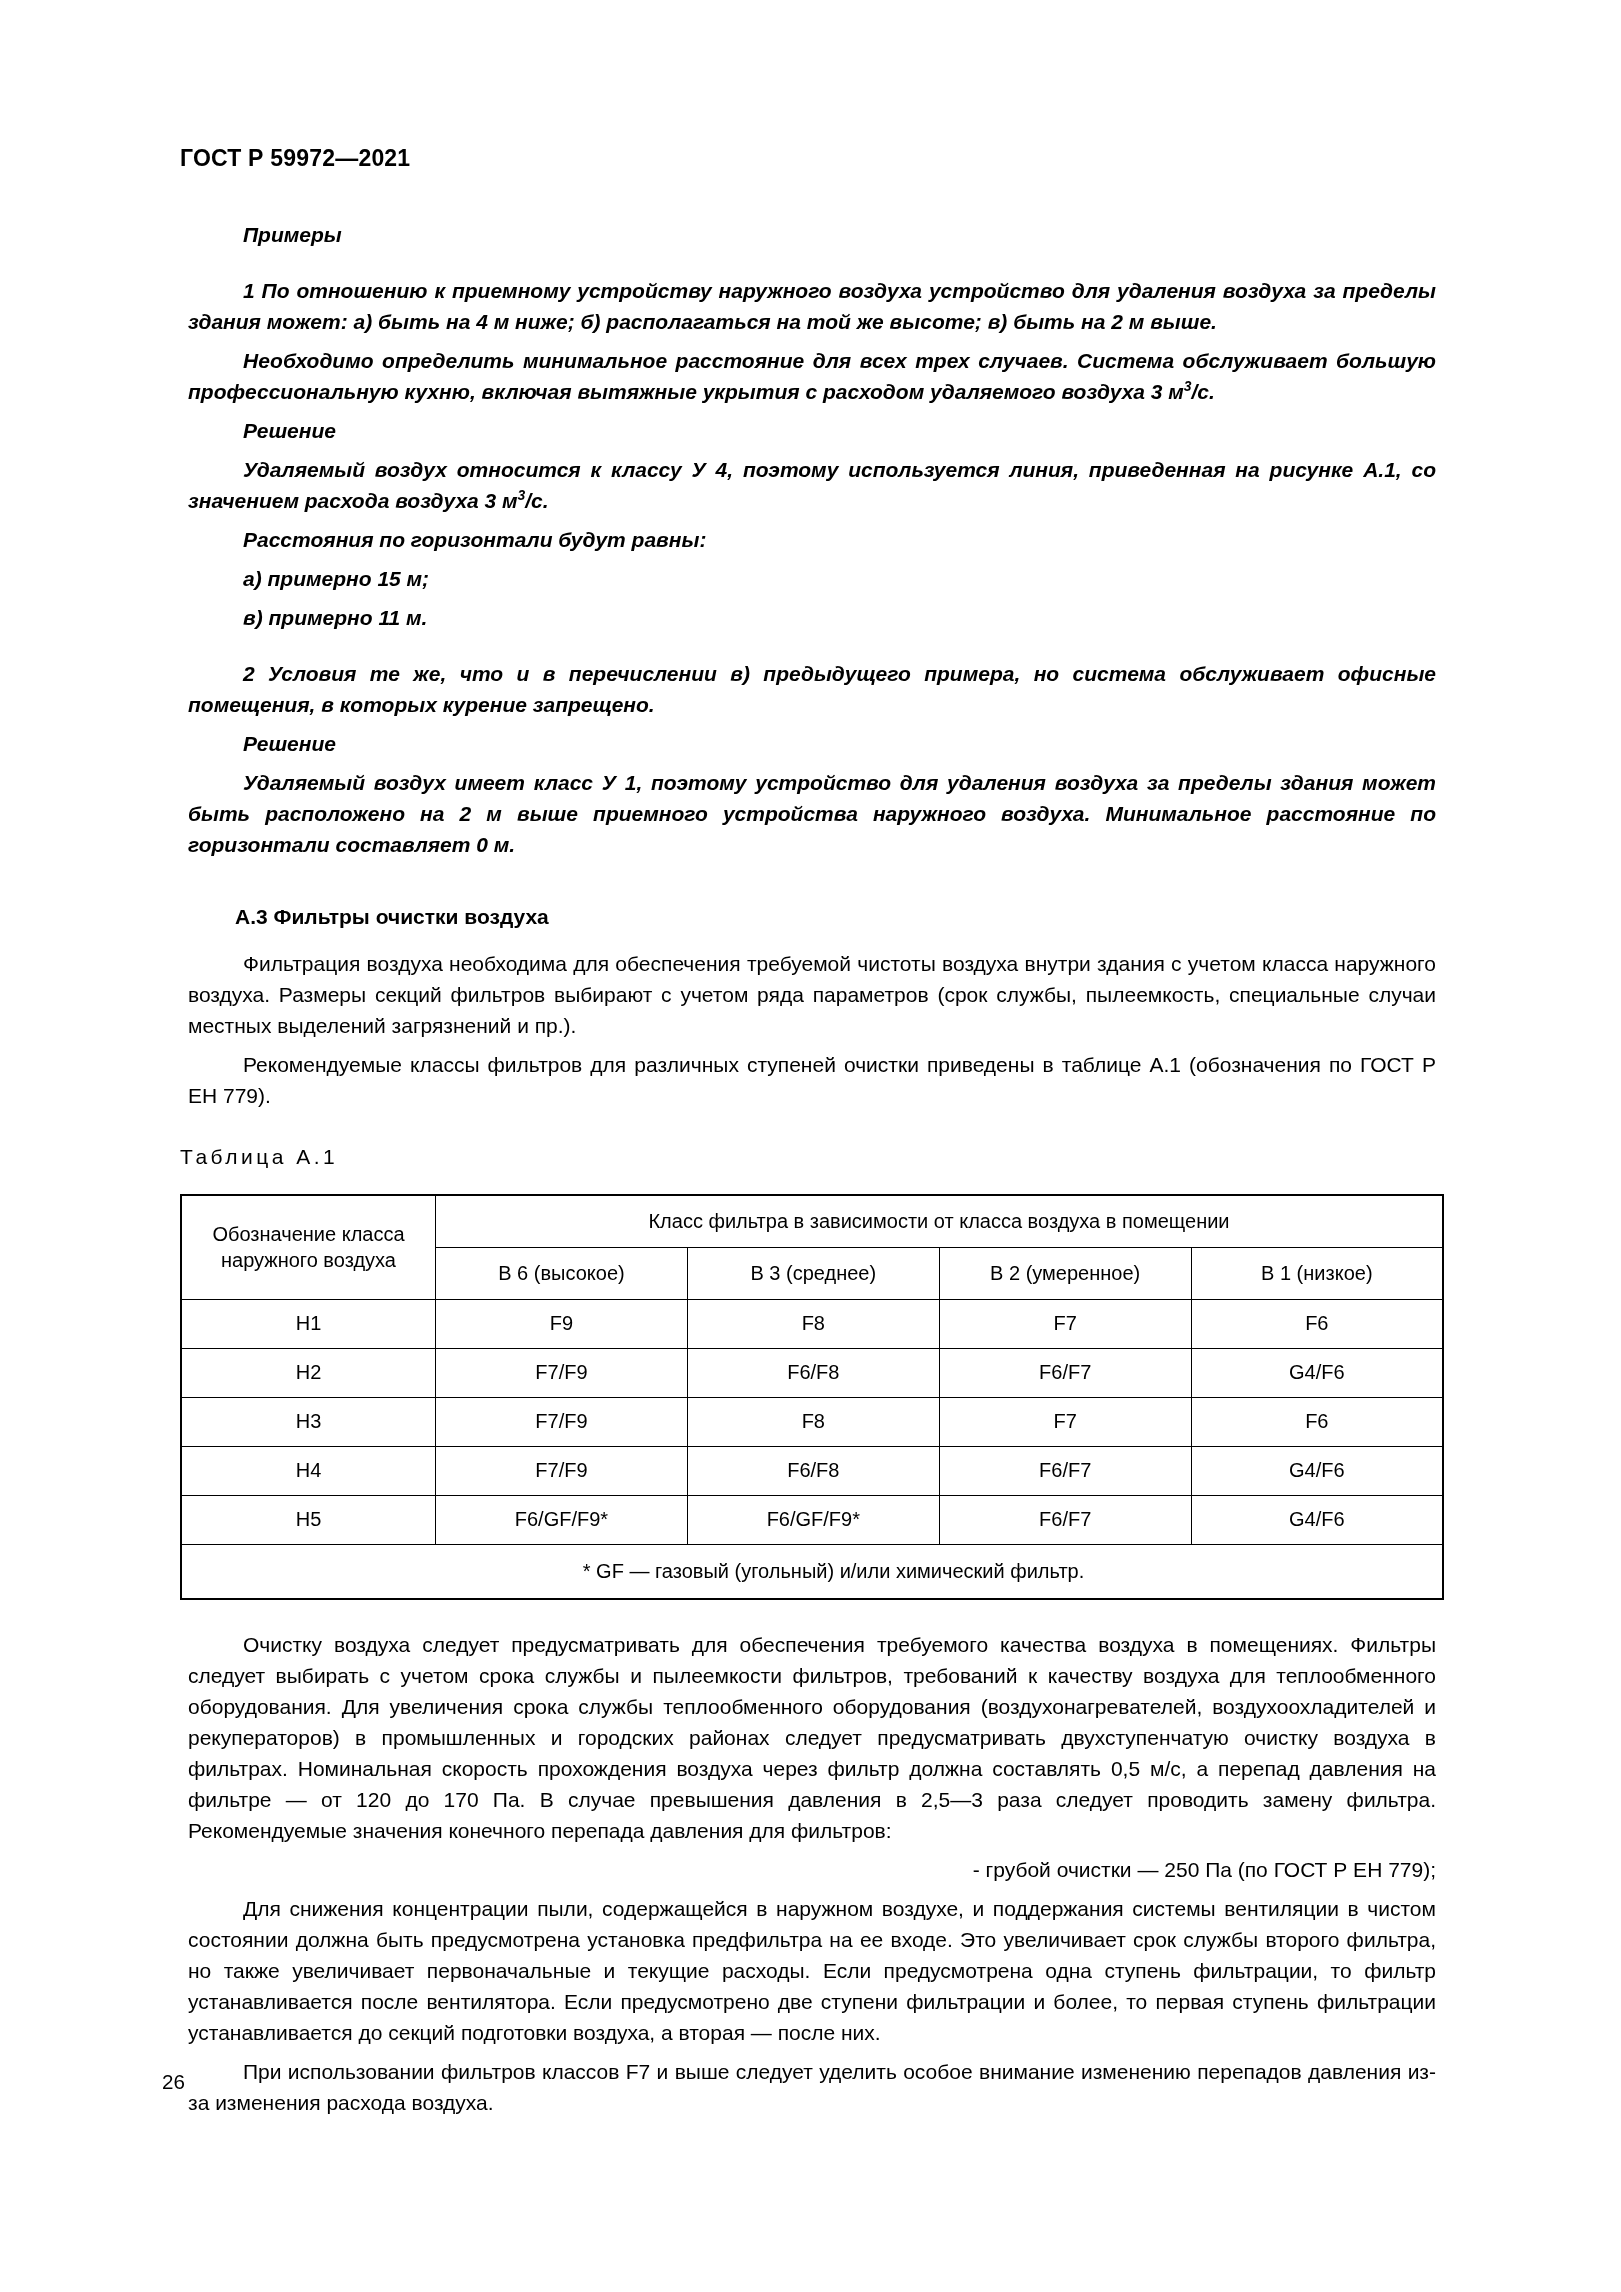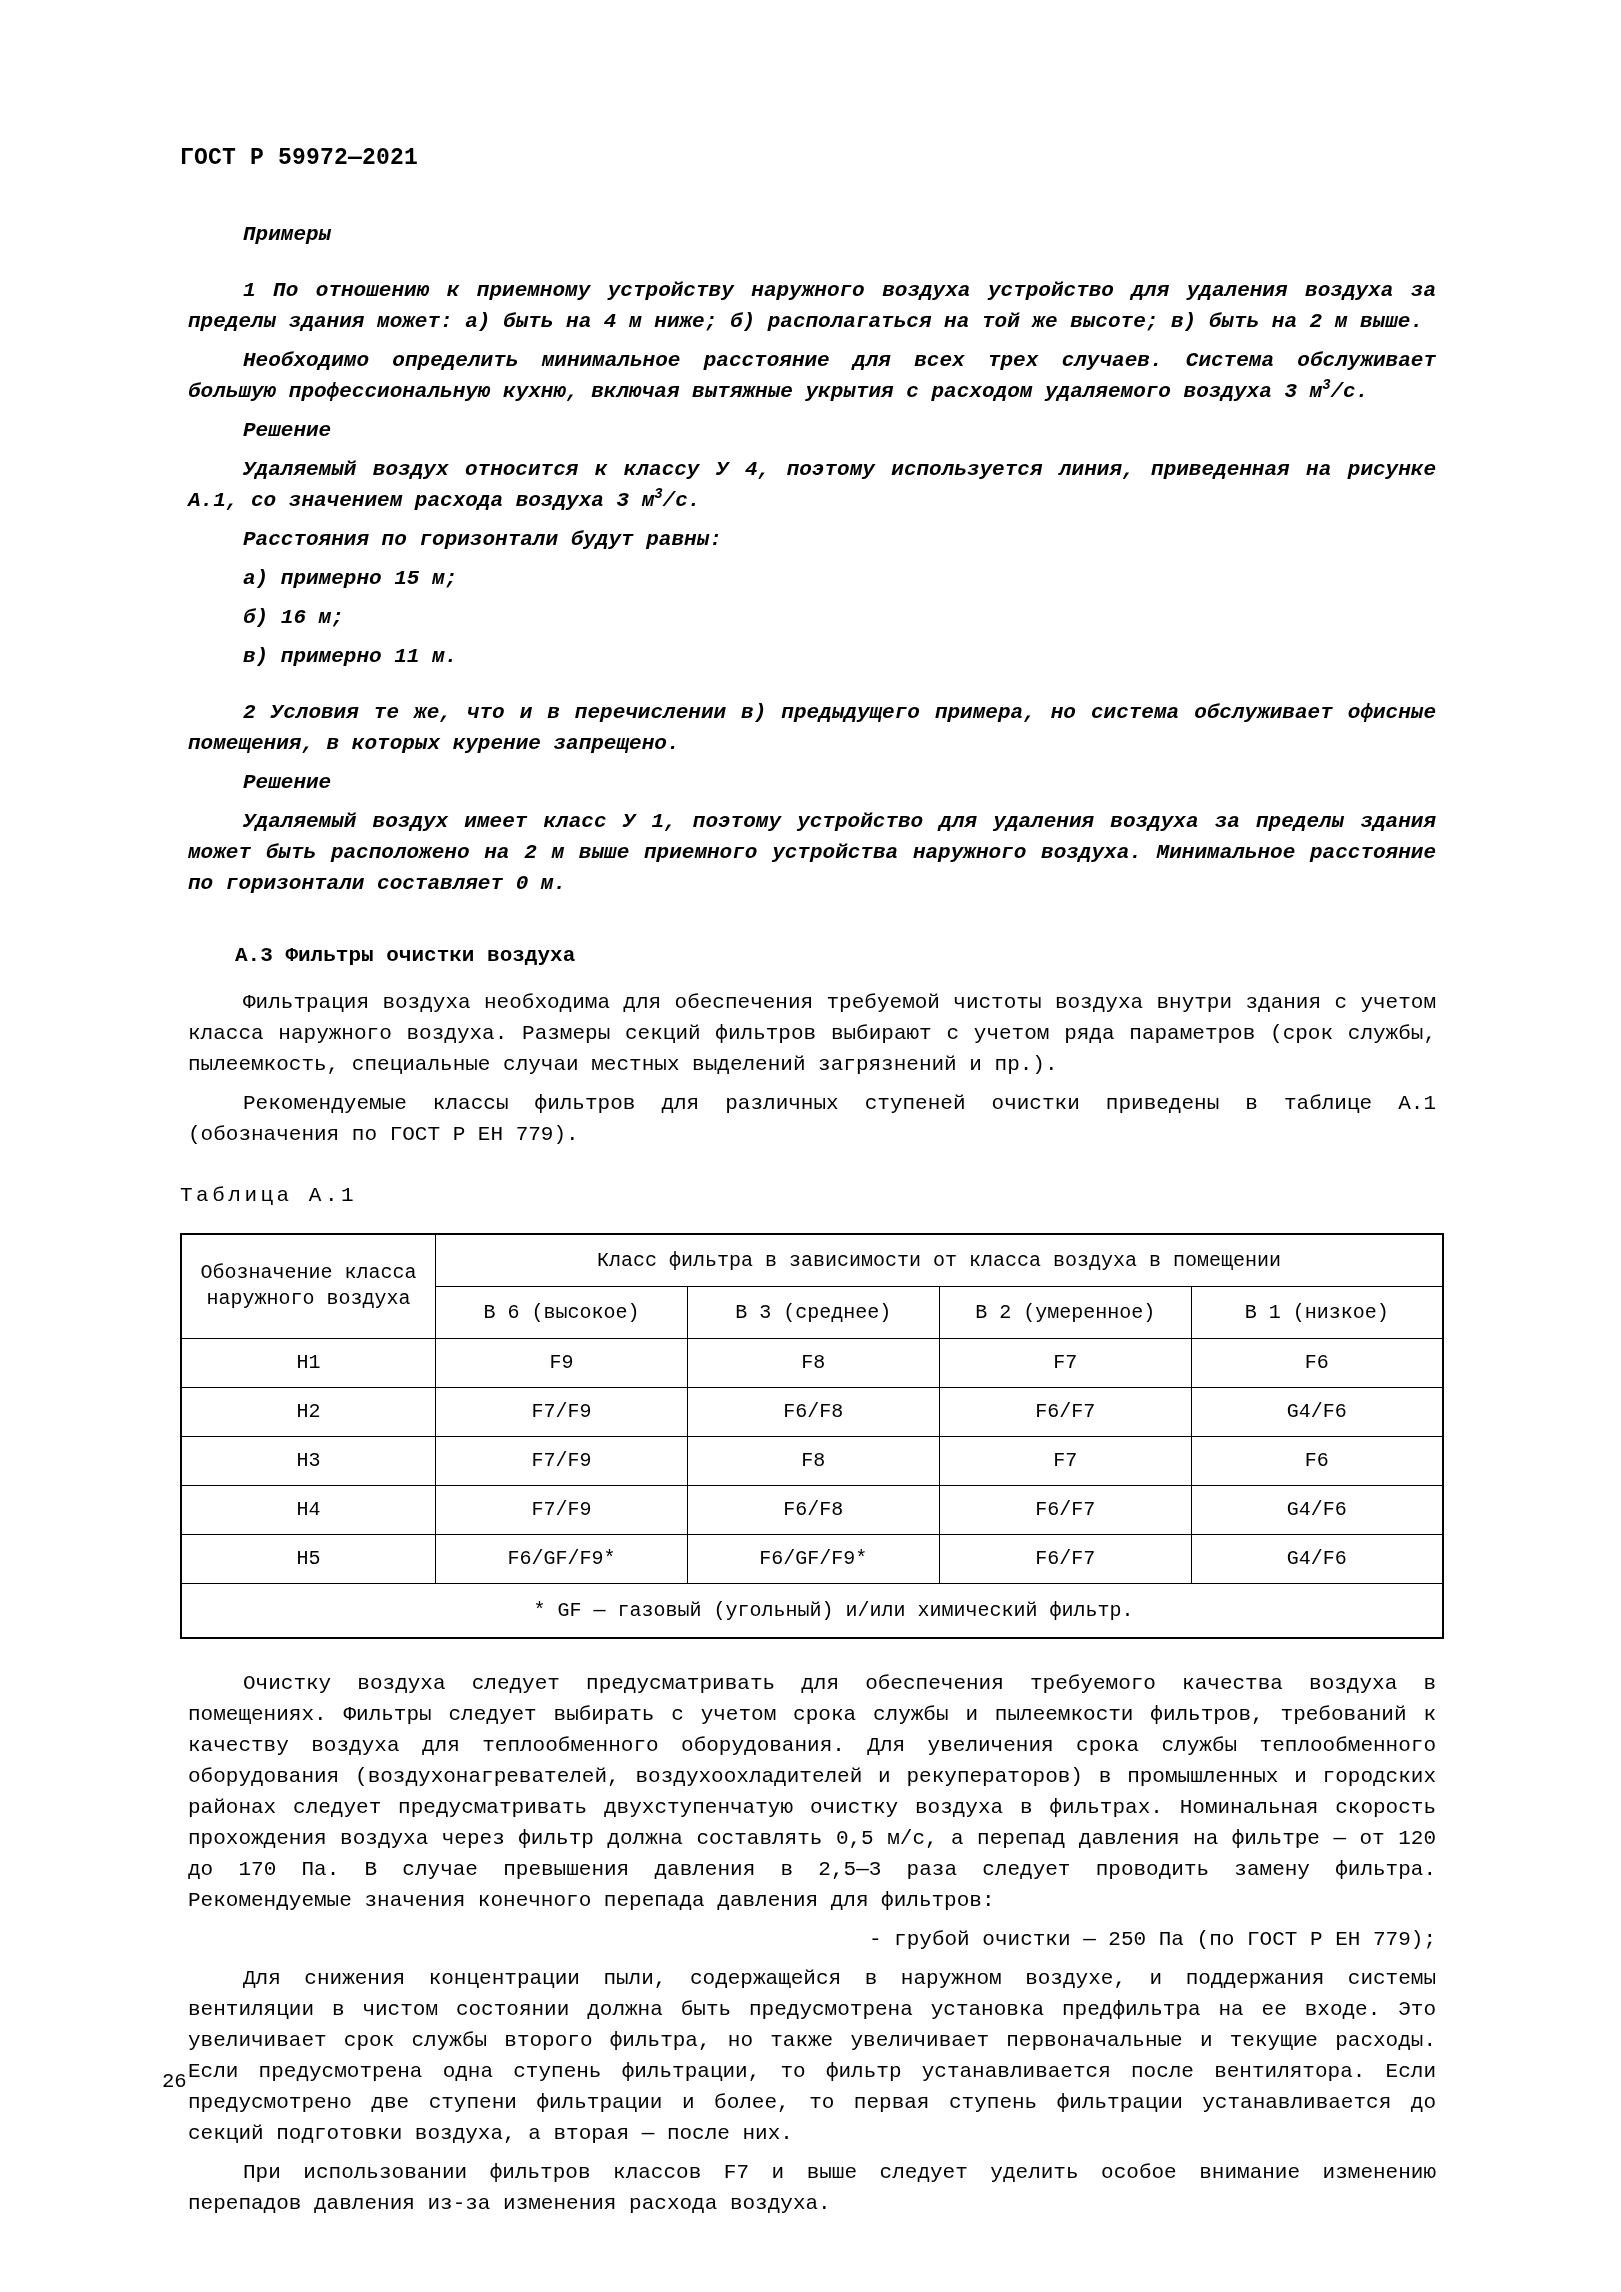--- a/index.html
+++ b/index.html
@@ -5,21 +5,21 @@
   html, body {
     margin: 0;
     padding: 0;
     background: #ffffff;
   }
   .page {
     position: relative;
     width: 1621px;
     height: 2293px;
     background: #ffffff;
-    font-family: Liberation Mono, monospace;
+    font-family: Liberation Sans, sans-serif;
     color: #000000;
     box-sizing: border-box;
     overflow: hidden;
   }
   .doc-header {
     position: absolute;
     left: 180px;
     top: 145px;
     font-size: 23px;
     font-weight: bold;
@@ -131,21 +131,20 @@
     <p class="ital ind">1 По отношению к приемному устройству наружного воздуха устройство для удаления воздуха за пределы здания может: а) быть на 4 м ниже; б) располагаться на той же высоте; в) быть на 2 м выше.</p>
 
     <p class="ital ind"><span>Необходимо определить минимальное расстояние для всех трех случаев. Система обслуживает большую профессиональную кухню, включая вытяжные укрытия с расходом удаляемого воздуха 3 м</span><sup>3</sup><span>/с.</span></p>
 
     <p class="ital ind">Решение</p>
 
     <p class="ital ind"><span>Удаляемый воздух относится к классу У 4, поэтому используется линия, приведенная на рисунке А.1, со значением расхода воздуха 3 м</span><sup>3</sup><span>/с.</span></p>
 
     <p class="ital listline">Расстояния по горизонтали будут равны:</p>
     <p class="ital listline">а) примерно 15 м;</p>
-    <p class="ital listline">б) 16 м;</p>
     <p class="ital listline">в) примерно 11 м.</p>
 
     <div class="gap-sm"></div>
     <p class="ital ind">2 Условия те же, что и в перечислении в) предыдущего примера, но система обслуживает офисные помещения, в которых курение запрещено.</p>
     <p class="ital ind">Решение</p>
     <p class="ital ind">Удаляемый воздух имеет класс У 1, поэтому устройство для удаления воздуха за пределы здания может быть расположено на 2 м выше приемного устройства наружного воздуха. Минимальное расстояние по горизонтали составляет 0 м.</p>
 
     <div class="gap-lg"></div>
     <p class="sec-head">А.3 Фильтры очистки воздуха</p>
     <div class="gap-sm"></div>

